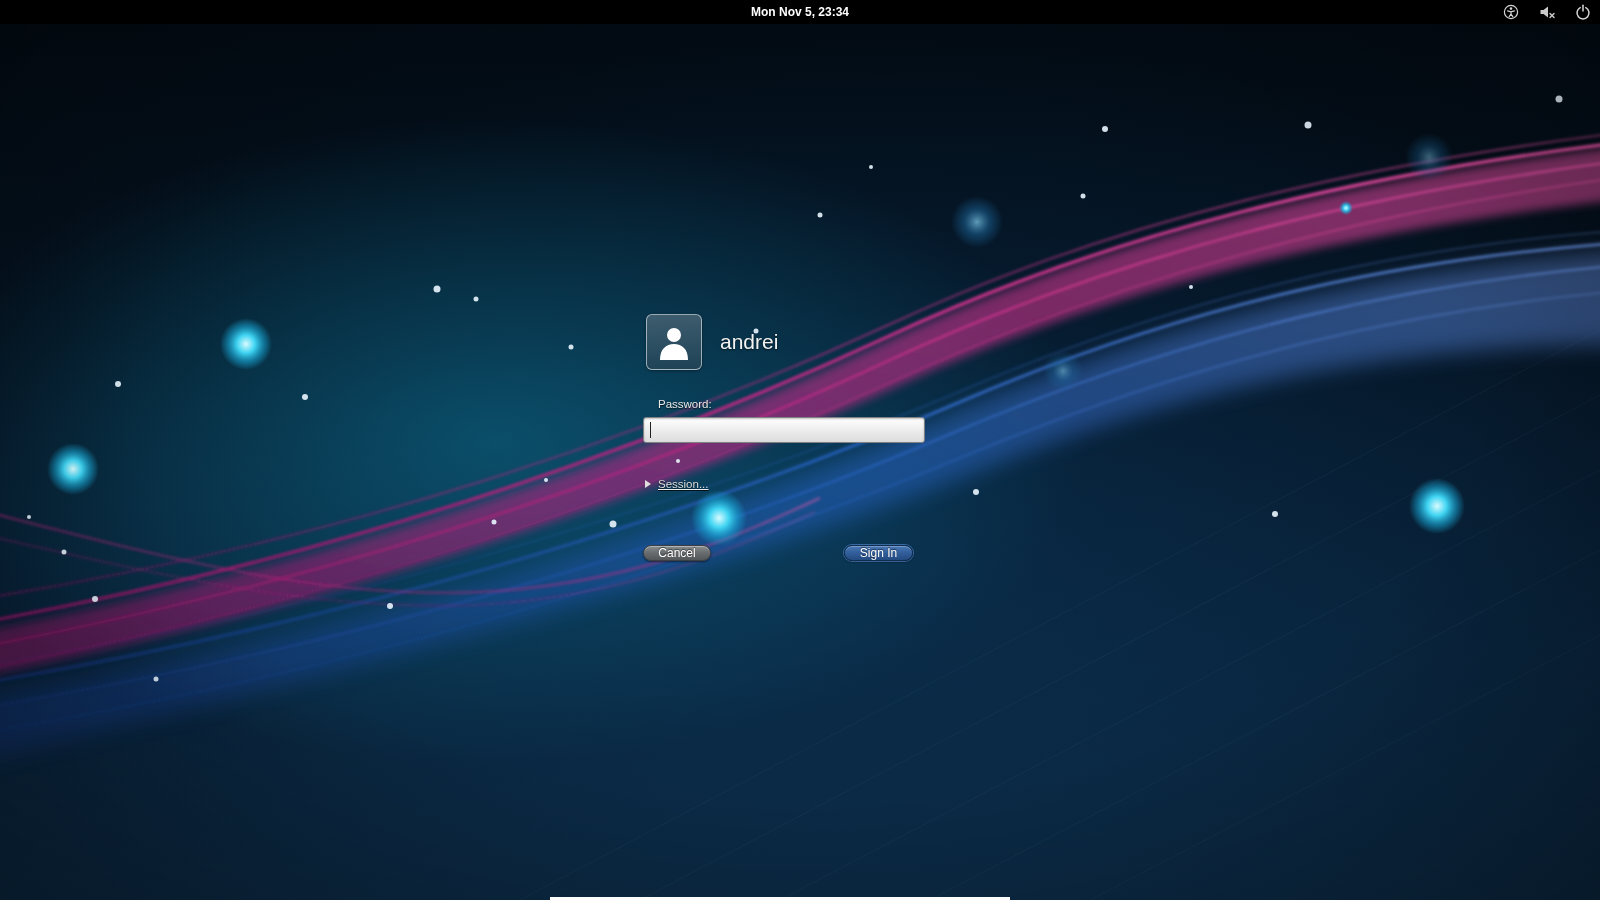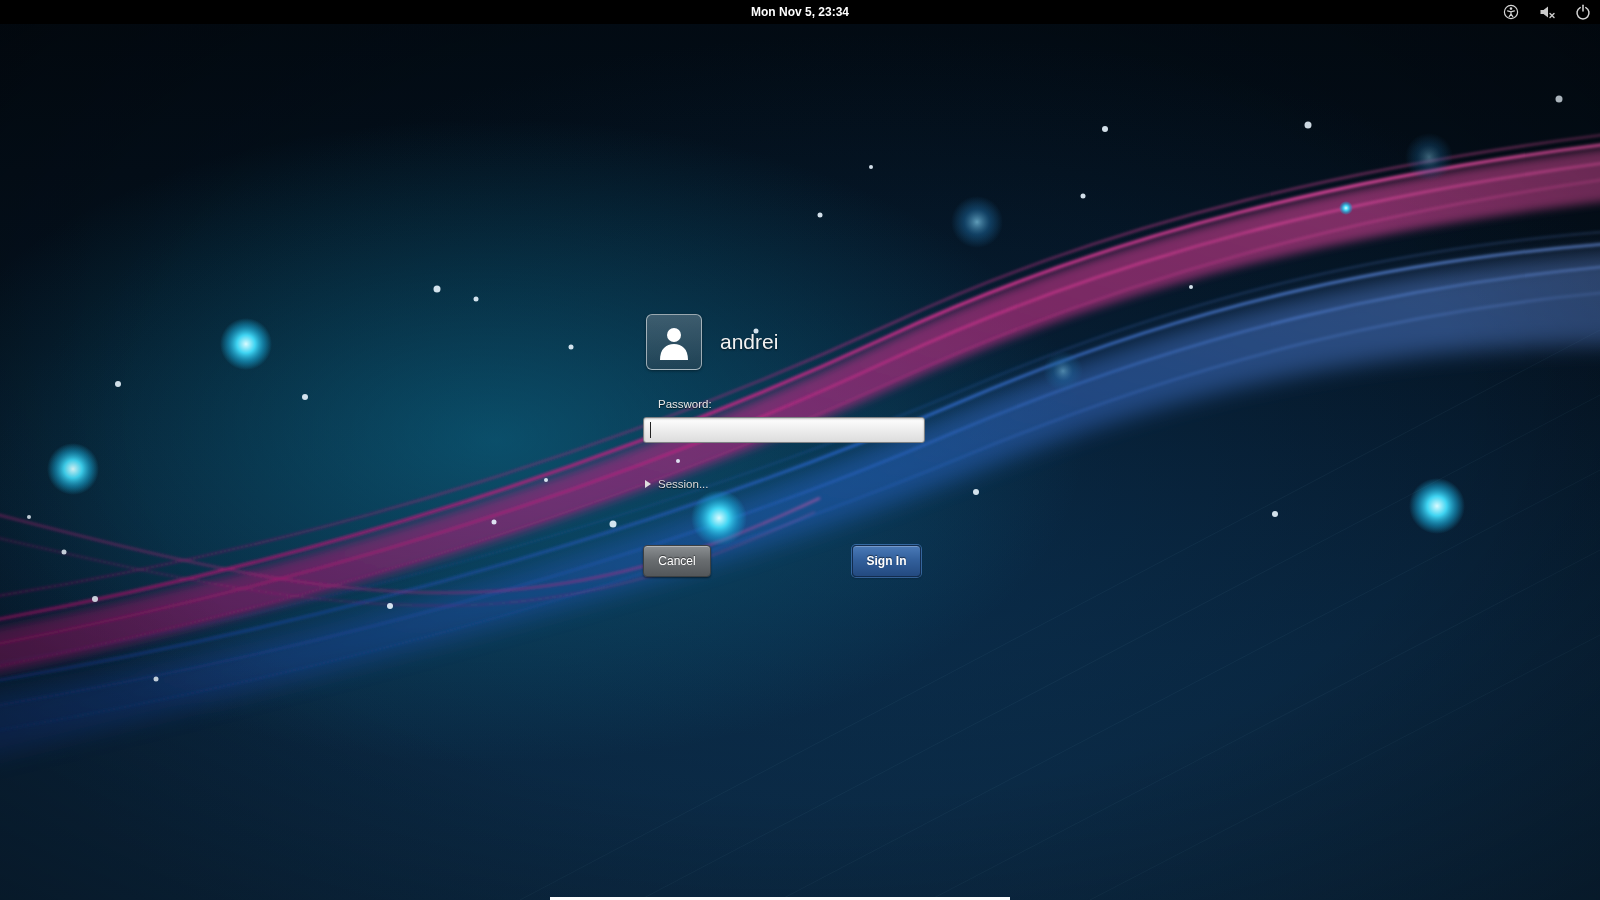--- a/index.html
+++ b/index.html
@@ -58,42 +58,43 @@
     width:100%; height:100%; border:1px solid #7f8285; border-radius:3px;
     background:linear-gradient(180deg,#ffffff 0%,#efefef 45%,#dcdcdc 100%);
     box-shadow:inset 0 1px 2px rgba(0,0,0,.25);
     font-size:13px; padding:0 6px; color:#222; outline:none;
   }
   .caret { position:absolute; left:7px; top:5px; width:1px; height:16px; background:#222; }
 
   .session-row {
     position:absolute; left:2px; top:164px; display:flex; align-items:center; gap:7px;
     cursor:pointer;
+    text-decoration:underline;
   }
   .session-arrow {
     width:0; height:0; border-left:6px solid #dedede;
     border-top:4px solid transparent; border-bottom:4px solid transparent;
   }
   .session-label { font-size:11.5px; color:#dcdcdc; text-shadow:0 1px 1px rgba(0,0,0,.7); }
 
   .btn-row { position:absolute; left:0; top:231px; width:282px; height:24px; }
   .btn {
-    position:absolute; top:0; height:32px; border-radius:4px; font-size:12px;
+    position:absolute; top:0; height:16px; border-radius:12px; font-size:12px;
     color:#fff; text-shadow:0 -1px 1px rgba(0,0,0,.55);
     display:flex; align-items:center; justify-content:center; cursor:pointer;
     padding:0 12px;
   }
   .btn-cancel {
     left:0; min-width:68px;
     background:linear-gradient(180deg,#8b8f92 0%,#6a6e71 45%,#53575a 100%);
     border:1px solid #3c4042;
     box-shadow:inset 0 1px 0 rgba(255,255,255,.35), 0 1px 2px rgba(0,0,0,.5);
   }
   .btn-signin {
-    right:4px; min-width:69px; font-weight:bold;
+    right:12px; min-width:69px; font-weight:normal;
     background:linear-gradient(180deg,#4a7ab8 0%,#33609c 45%,#234a80 100%);
     border:1px solid #132c4e;
     box-shadow:0 0 0 1px rgba(90,150,230,.55), inset 0 1px 0 rgba(255,255,255,.25), 0 1px 2px rgba(0,0,0,.5);
   }
 
   .bottom-strip {
     position:absolute; left:550px; bottom:0; width:460px; height:3px;
     background:#fdfdfd; z-index:60;
   }
 </style>

